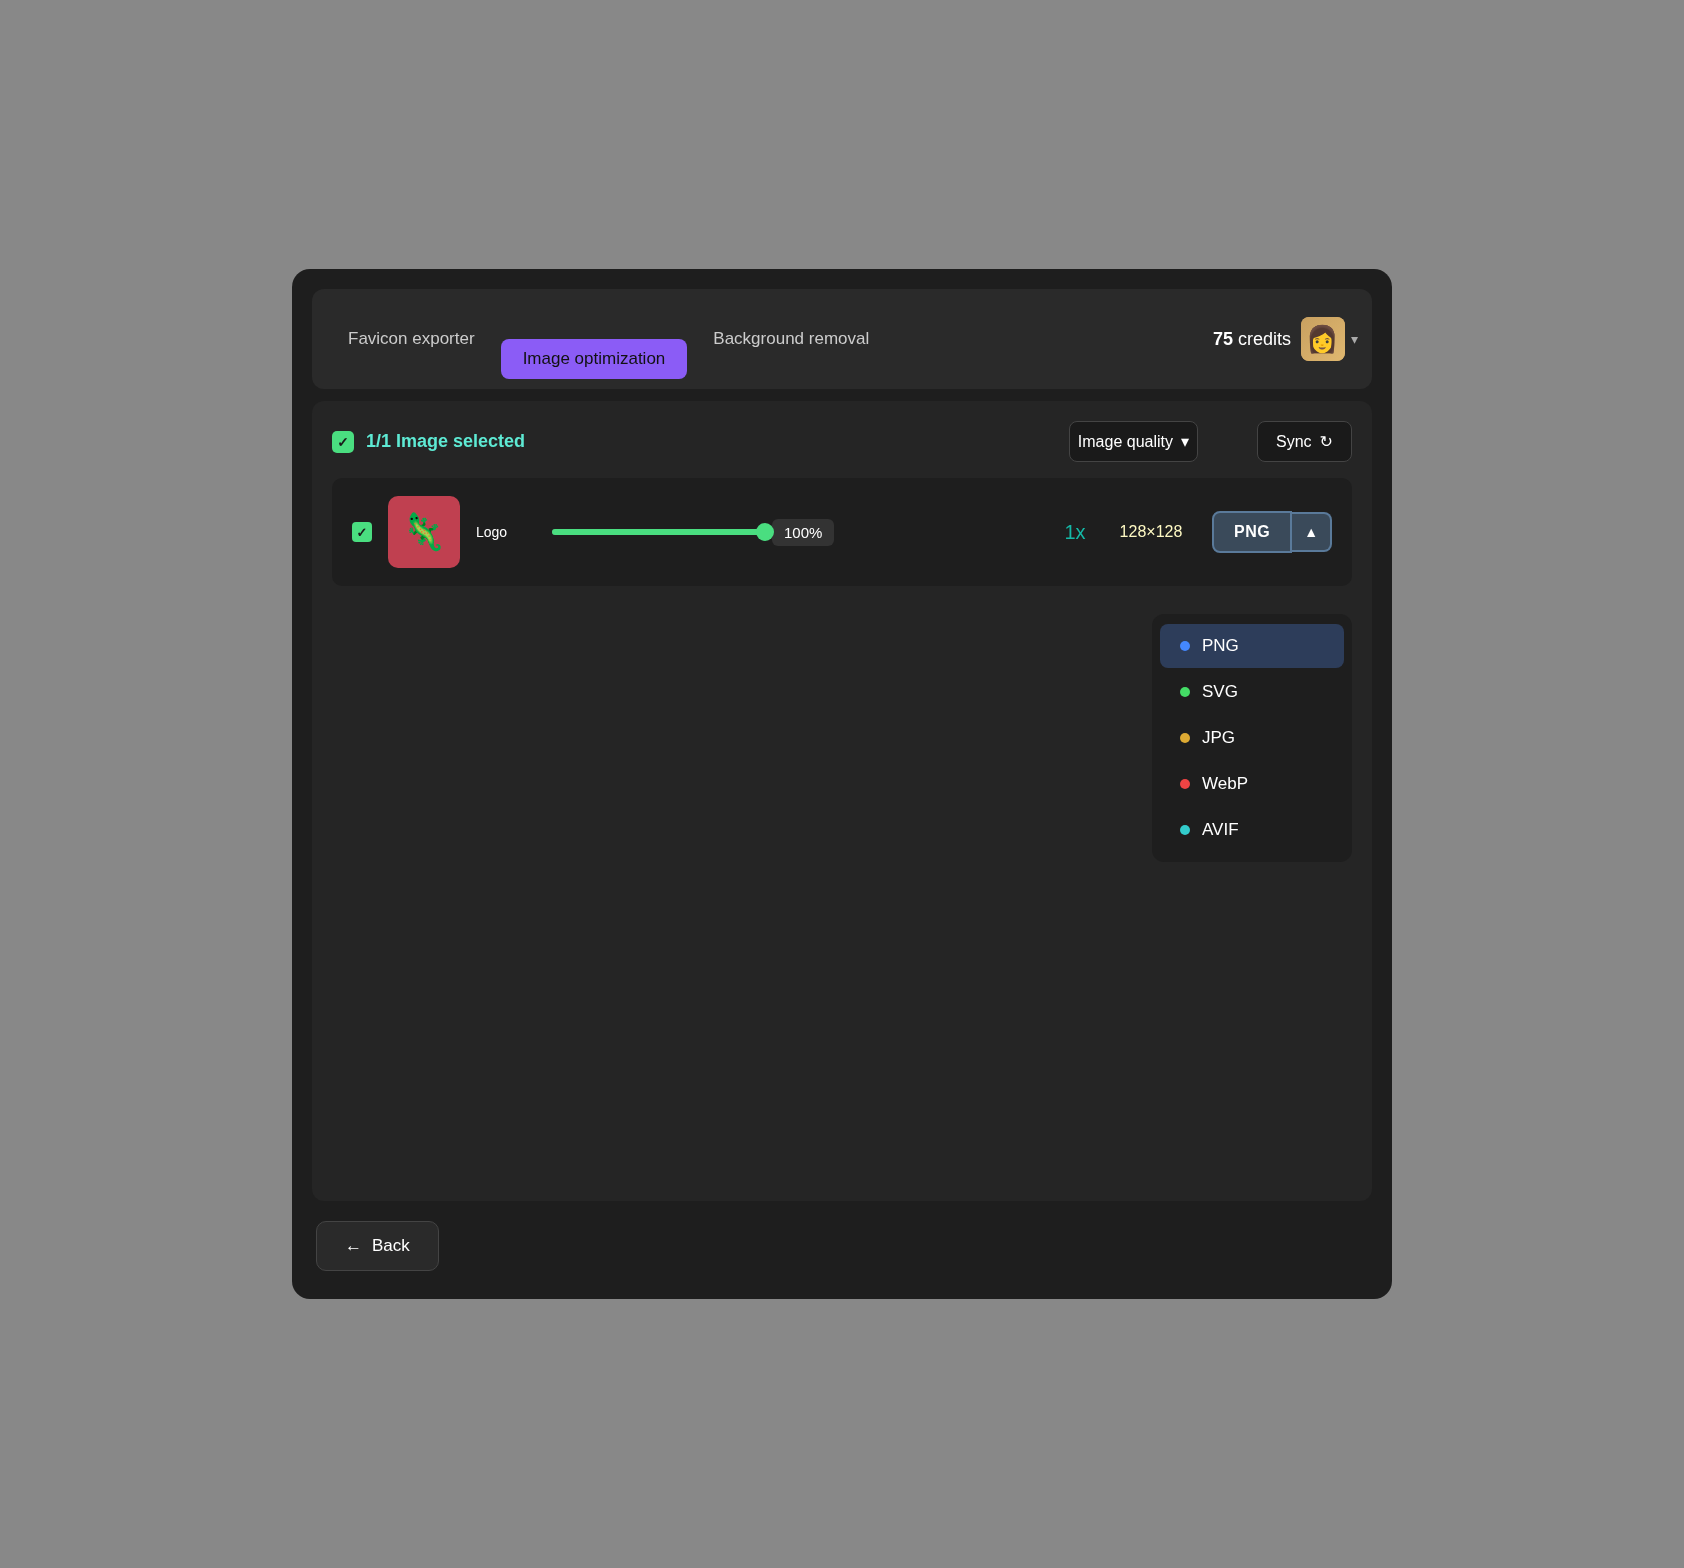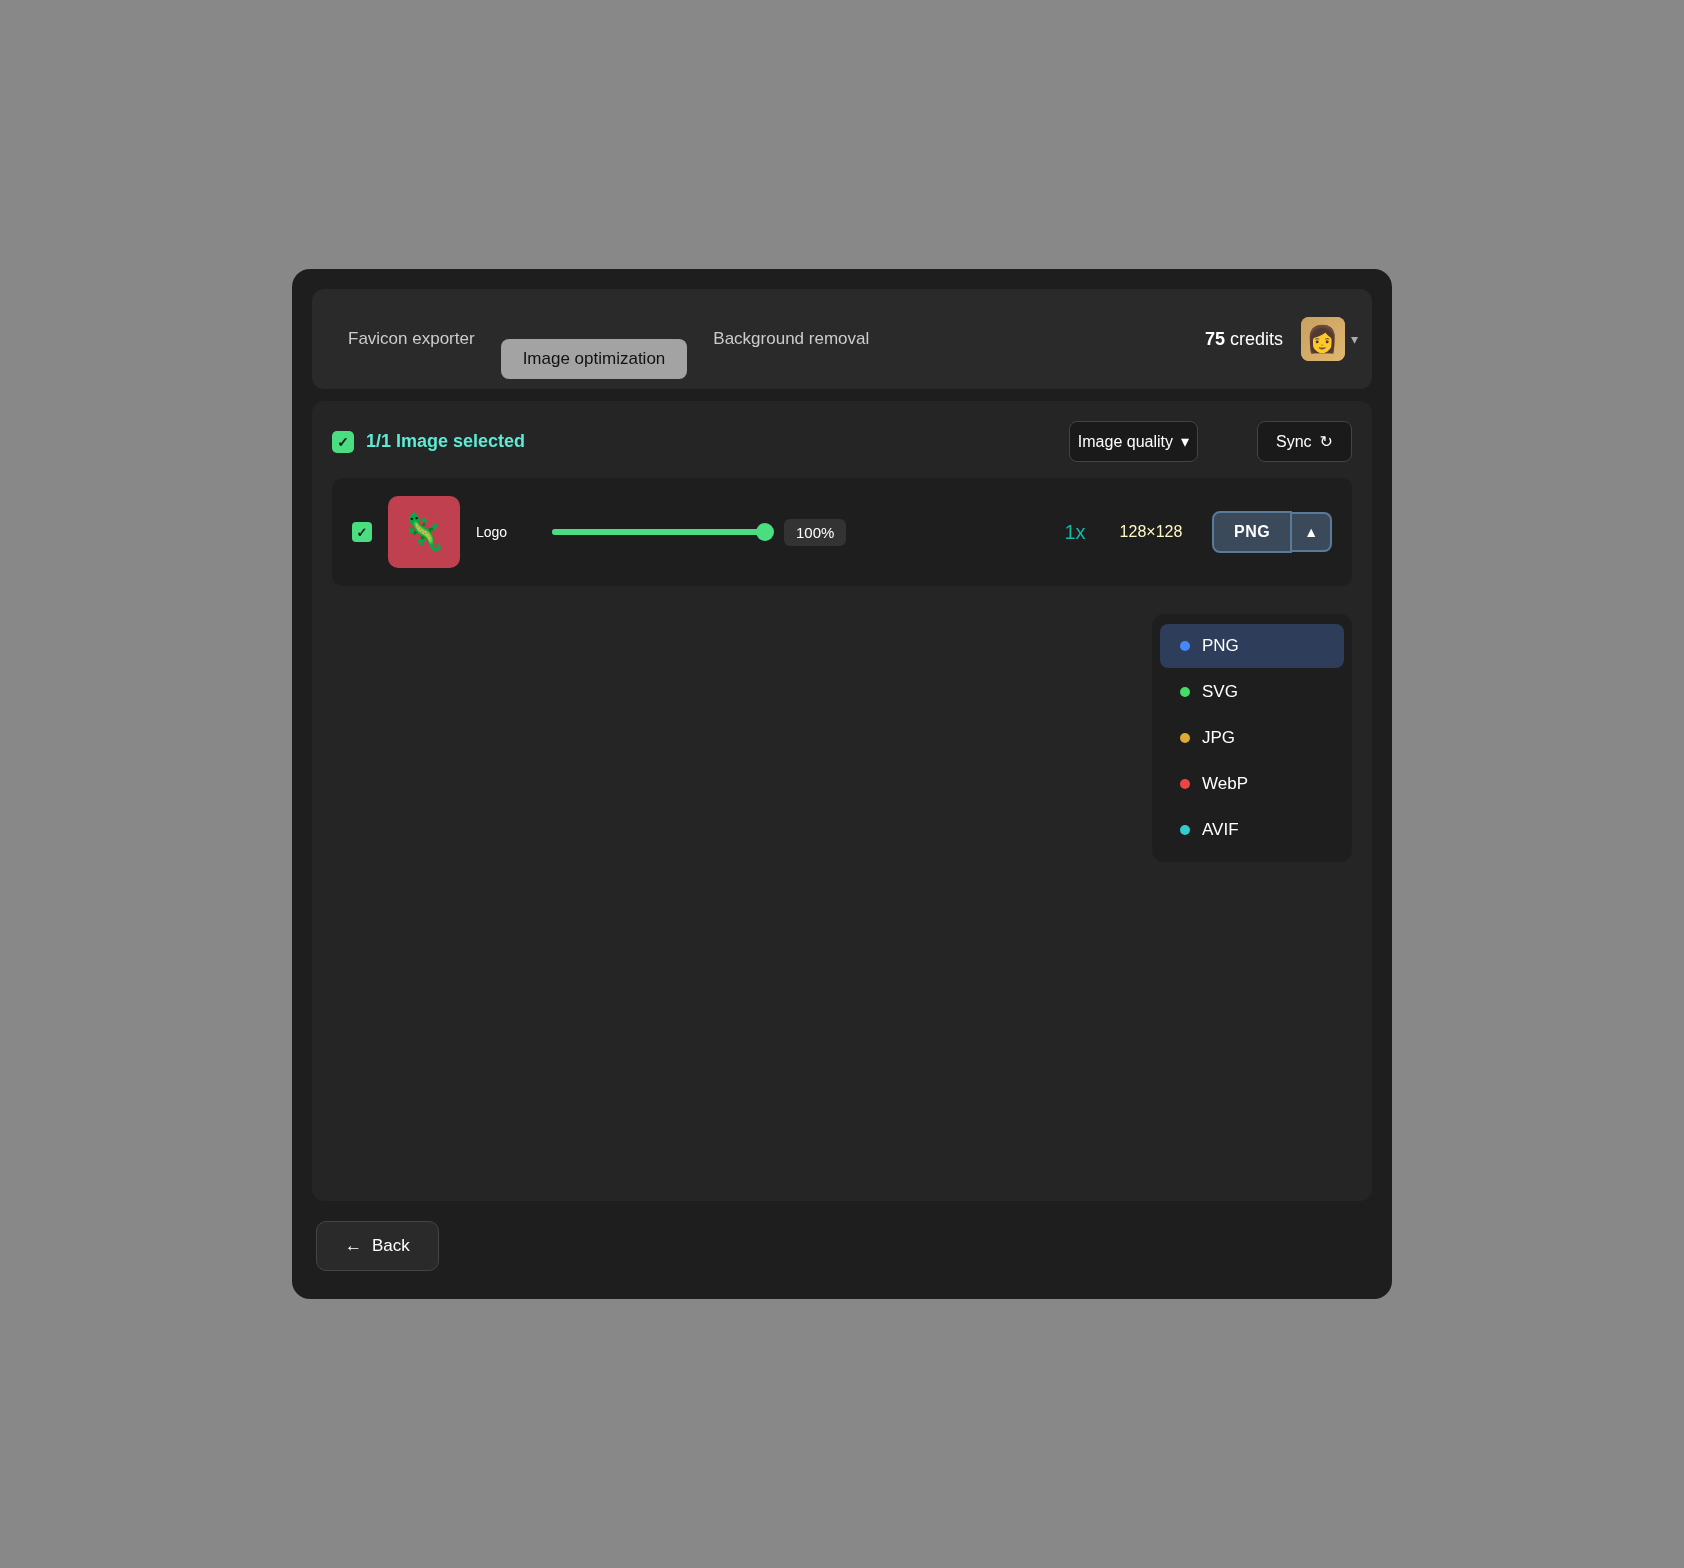--- a/index.html
+++ b/index.html
@@ -37,32 +37,32 @@
     .tab-item {
       padding: 10px 22px;
       border-radius: 8px;
       font-size: 17px;
       color: #ccc;
       cursor: pointer;
       font-weight: 400;
     }
 
     .tab-item.active {
-      background: #a3a3a3;
+      background: #8b5cf6;
       color: #111;
       font-weight: 500;
       margin-top: 40px;
     }
 
     .tab-spacer { flex: 1; }
 
     .credits-section {
       display: flex;
       align-items: center;
-      gap: 18px;
+      gap: 10px;
       color: #fff;
       font-size: 18px;
     }
 
     .credits-section strong {
       font-weight: 700;
     }
 
     .avatar-container {
       display: flex;
@@ -219,21 +219,20 @@
     .image-name {
       font-size: 14px;
       color: #fff;
       font-weight: 500;
       min-width: 60px;
     }
 
     .slider-container {
       display: flex;
       align-items: center;
-      gap: 12px;
       flex: 1;
     }
 
     .slider-track {
       width: 220px;
       height: 6px;
       background: #444;
       border-radius: 3px;
       position: relative;
     }

